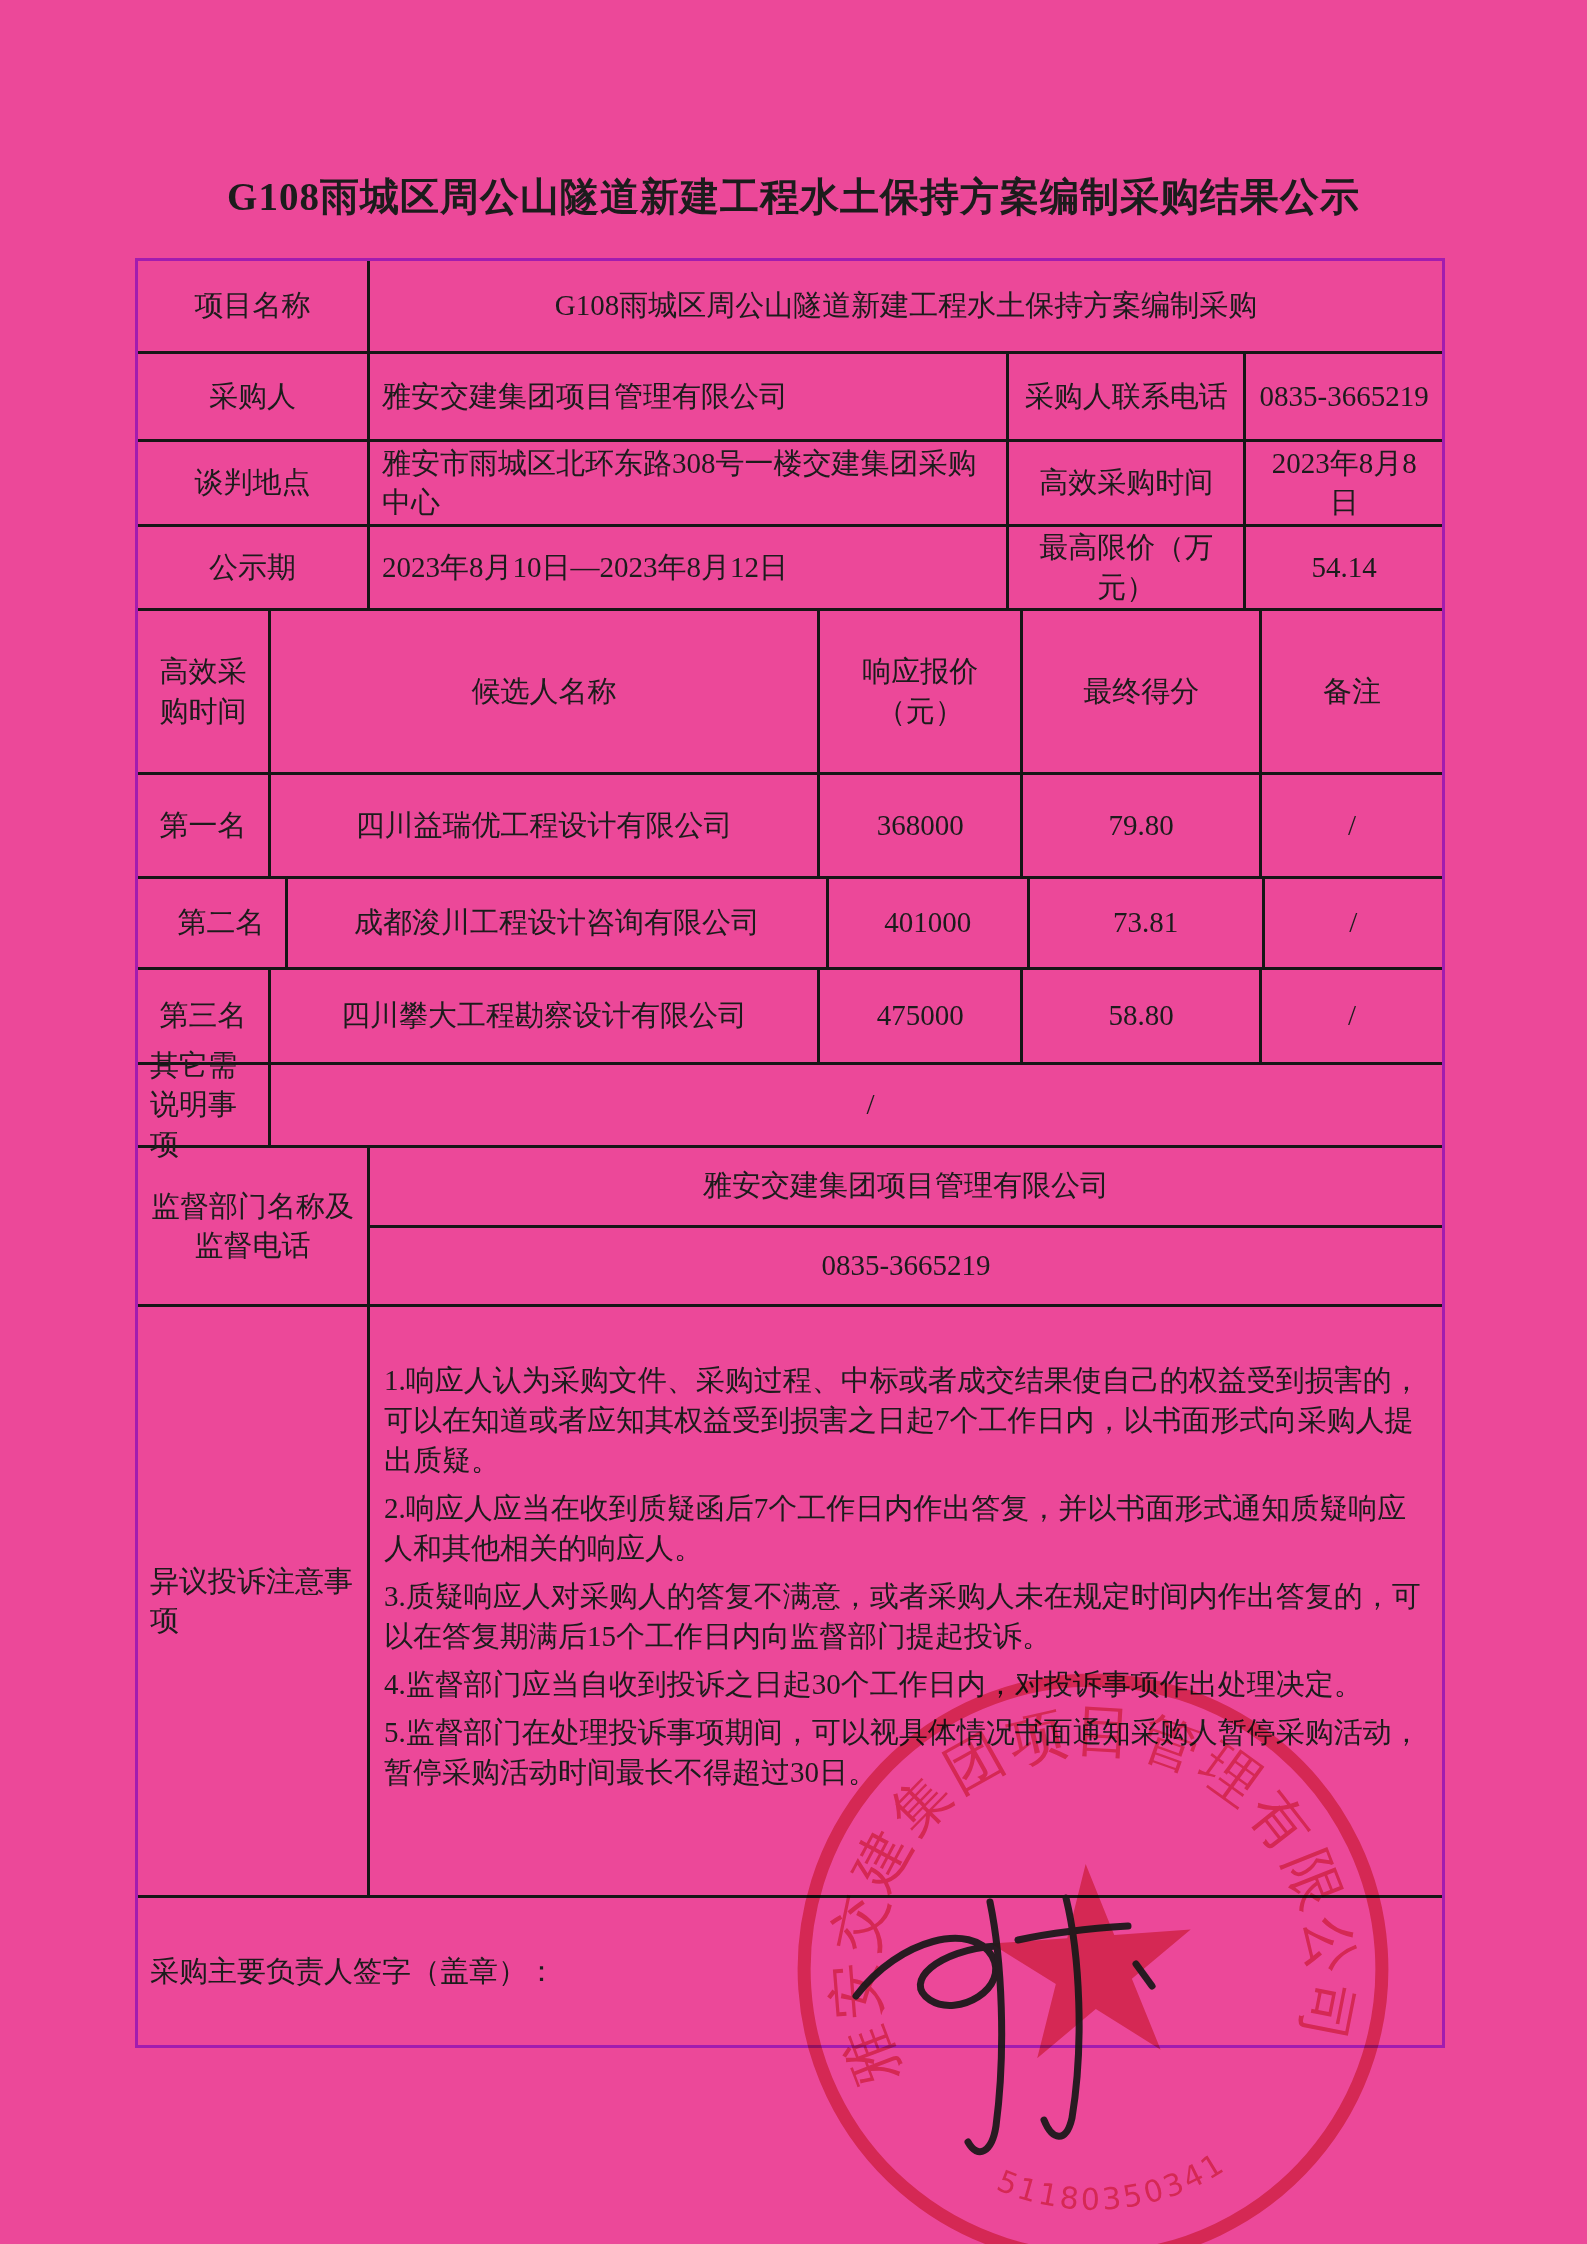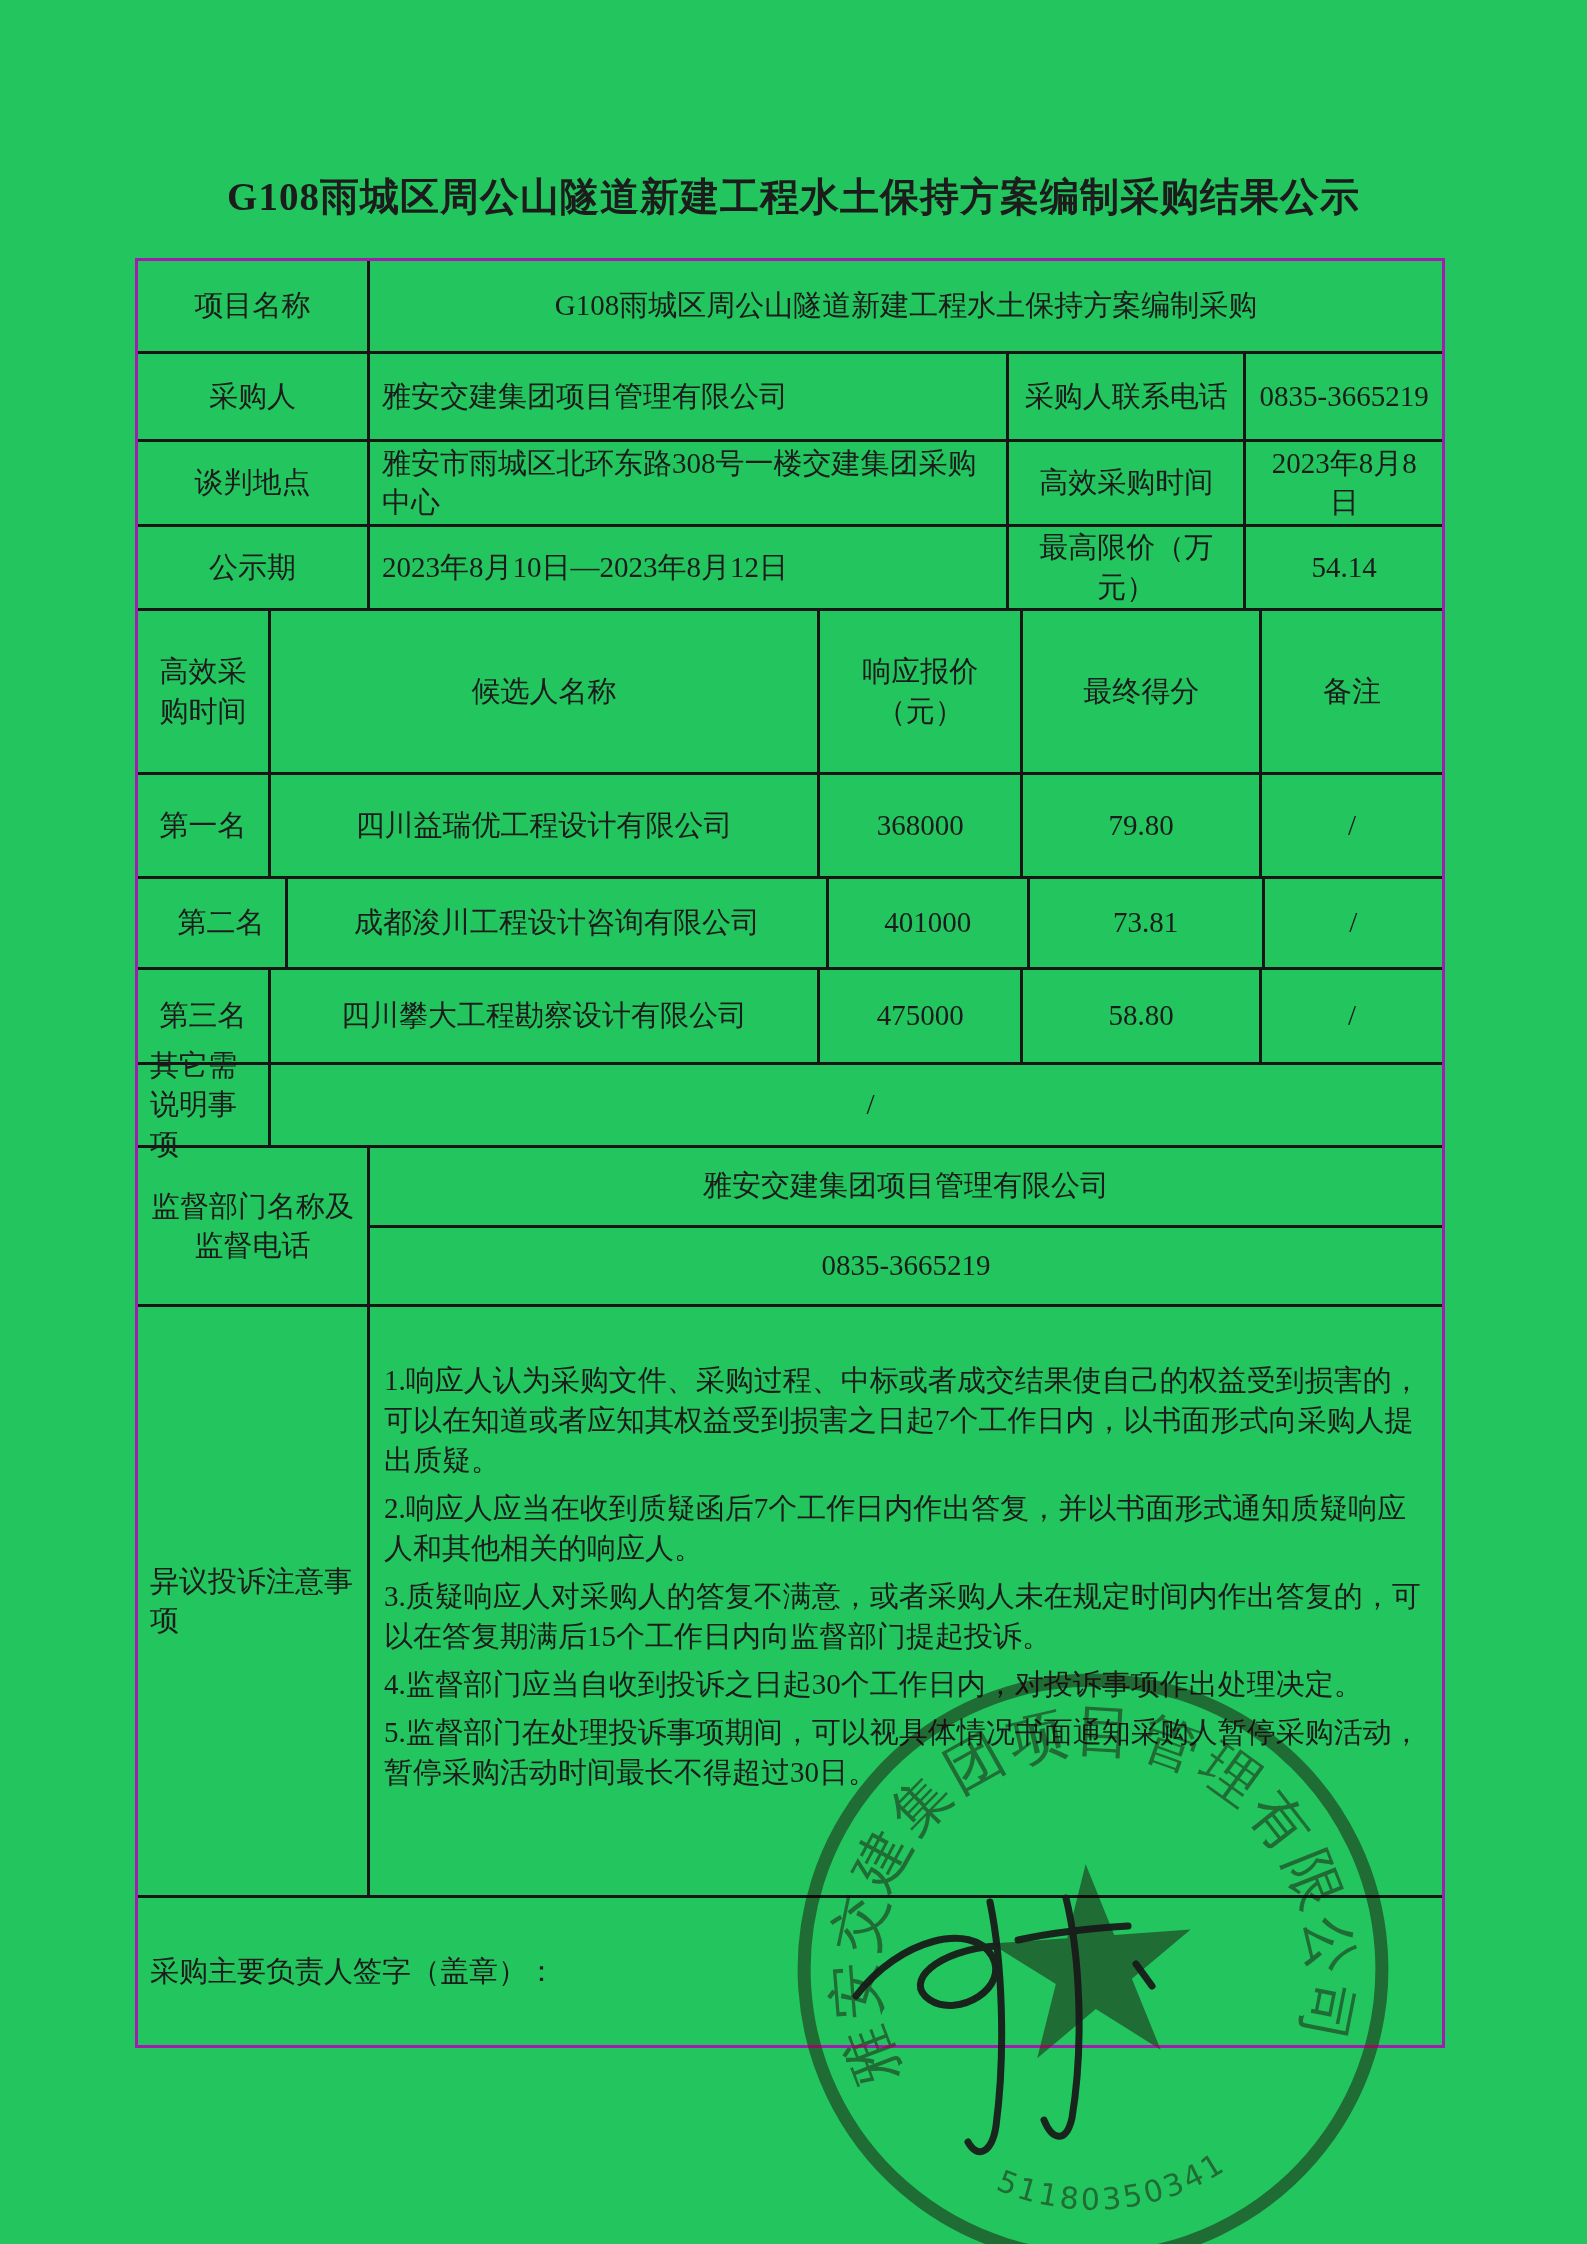--- a/index.html
+++ b/index.html
@@ -1,20 +1,20 @@
 <!DOCTYPE html>
 <html><head>
 <meta charset="utf-8">
 <style>
   html,body{margin:0;padding:0;background:#e9e9e9;}
   .page{
     position:relative;
     width:1587px;height:2244px;
     margin:0 auto;
-    background:#22c55e;
+    background:#ec4899;
     font-family:"Liberation Serif","DejaVu Serif",serif;
     color:#1c1c1c;
     overflow:hidden;
   }
   h1.doc-title{
     margin:170px 0 0 0;
     text-align:center;
     font-size:39px;
     font-weight:bold;
     letter-spacing:1px;

